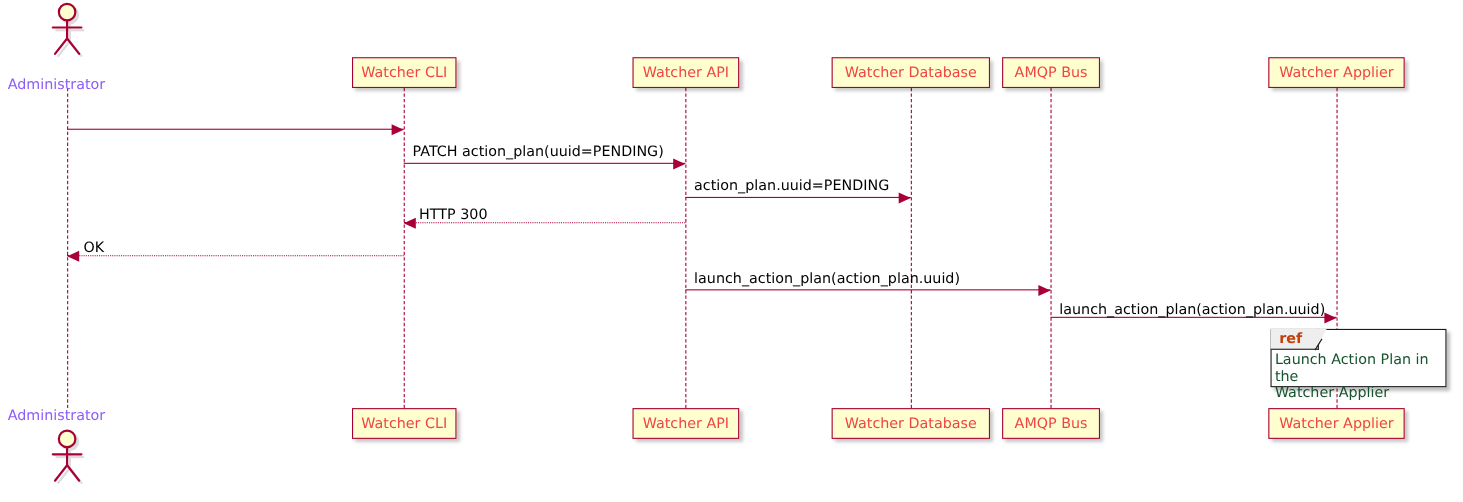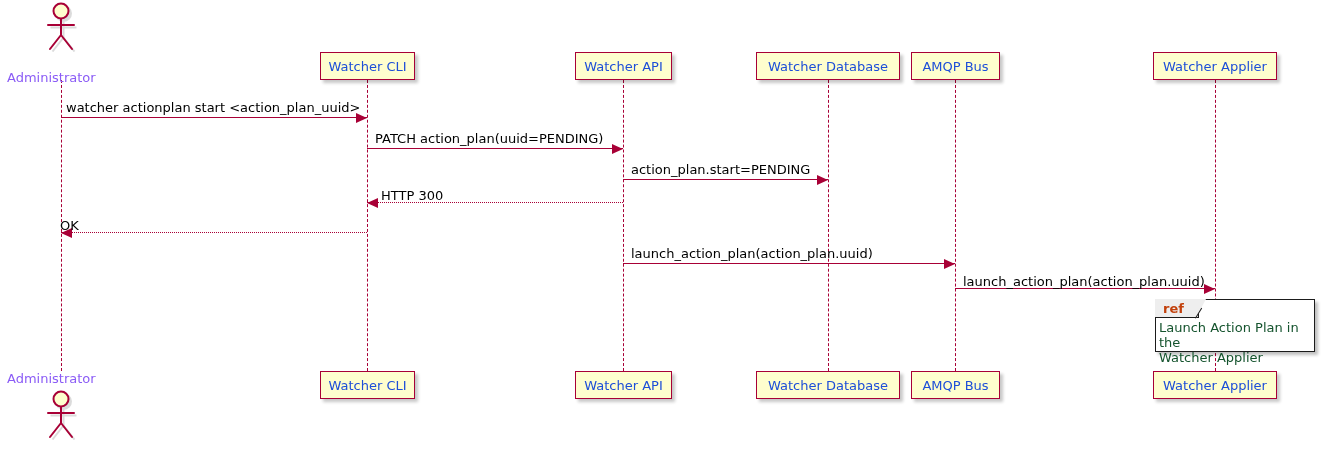--- a/index.html
+++ b/index.html
@@ -24,21 +24,21 @@
     width: 0;
     border-left: 1px dashed #A80036;
     top: 0;
   }
   
   .participant {
     position: absolute;
     box-sizing: border-box;
     background: #FEFECE;
     border: 1.5px solid #A80036;
-    color: #1d4ed8;
+    color: #ef4444;
     font-size: 13px;
     line-height: 1;
     display: flex;
     align-items: center;
     justify-content: center;
     white-space: nowrap;
     padding: 0 10px;
     height: 28px;
     box-shadow: 3px 3px 3px rgba(0,0,0,0.22);
   }
@@ -195,33 +195,32 @@
             <circle cx="20" cy="9" r="7.5" fill="#FEFECE"></circle>
             <line x1="20" y1="17" x2="20" y2="33"></line>
             <line x1="7" y1="23" x2="33" y2="23"></line>
             <line x1="20" y1="33" x2="9" y2="47"></line>
             <line x1="20" y1="33" x2="31" y2="47"></line>
           </g>
         </g>
       </svg></div>
     <div class="msg-line" style="left: 61px; top: 117px; width: 306px;"></div>
     <div class="arrow-head right" style="top: 113px; left: 356px;"></div>
-    <div class="msg-label" style="left: 66px; top: 101px;">watcher actionplan start &lt;action_plan_uuid&gt;</div>
     <div class="msg-line" style="left: 367px; top: 148px; width: 256px;"></div>
     <div class="arrow-head right" style="top: 144px; left: 612px;"></div>
     <div class="msg-label" style="left: 375px; top: 132px;">PATCH action_plan(uuid=PENDING)</div>
     <div class="msg-line" style="left: 623px; top: 179px; width: 205px;"></div>
     <div class="arrow-head right" style="top: 175px; left: 817px;"></div>
-    <div class="msg-label" style="left: 631px; top: 163px;">action_plan.start=PENDING</div>
+    <div class="msg-label" style="left: 631px; top: 163px;">action_plan.uuid=PENDING</div>
     <div class="msg-line dotted" style="left: 367px; top: 202px; width: 256px;"></div>
     <div class="arrow-head left" style="top: 198px; left: 367px;"></div>
     <div class="msg-label" style="left: 381px; top: 189px;">HTTP 300</div>
     <div class="msg-line dotted" style="left: 61px; top: 232px; width: 306px;"></div>
     <div class="arrow-head left" style="top: 228px; left: 61px;"></div>
-    <div class="msg-label" style="left: 60px; top: 219px;">OK</div>
+    <div class="msg-label" style="left: 76px; top: 219px;">OK</div>
     <div class="msg-line" style="left: 623px; top: 263px; width: 332px;"></div>
     <div class="arrow-head right" style="top: 259px; left: 944px;"></div>
     <div class="msg-label" style="left: 631px; top: 247px;">launch_action_plan(action_plan.uuid)</div>
     <div class="msg-line" style="left: 955px; top: 288px; width: 260px;"></div>
     <div class="arrow-head right" style="top: 284px; left: 1204px;"></div>
     <div class="msg-label" style="left: 963px; top: 275px;">launch_action_plan(action_plan.uuid)</div>
     <div class="ref-box" style="left: 1155px; top: 299px; width: 160px; height: 53px;"></div>
     <div class="ref-tab" style="left: 1155px; top: 299px; position: absolute;">ref</div>
     <div class="ref-tab-notch" style="left: 1196px; top: 299px; border-top: 19px solid rgb(238, 238, 238); border-right: 10px solid transparent;"></div>
     <div style="position: absolute; left: 1195px; top: 318px; width: 12px; height: 0px; border-top: 1.5px solid rgb(27, 27, 27); transform: rotate(-58deg); transform-origin: left top;"></div>

